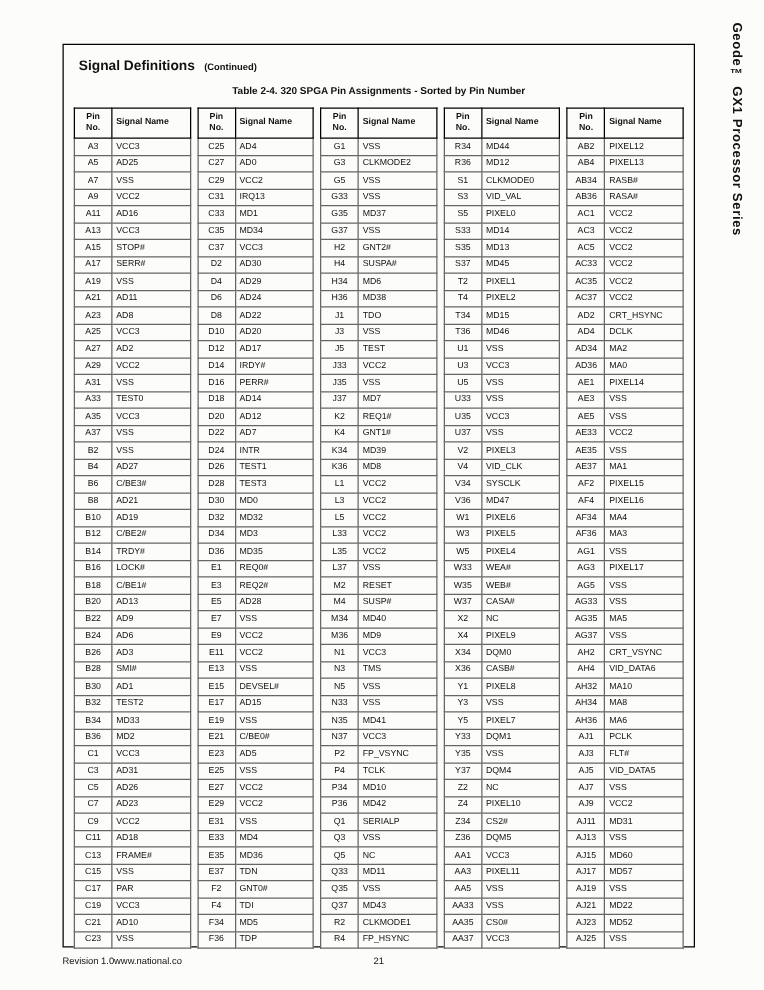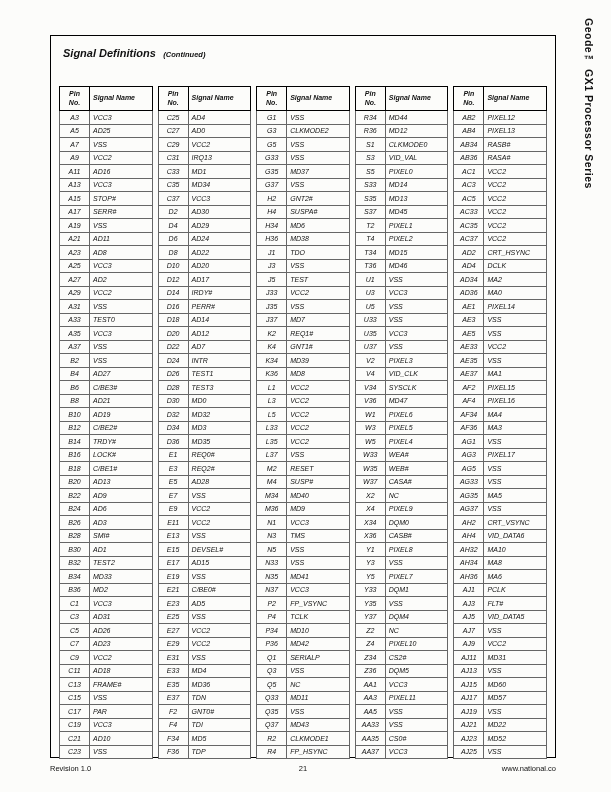--- a/index.html
+++ b/index.html
@@ -27,21 +27,20 @@
     white-space: nowrap;
   }
   .content-box {
     position: absolute;
     left: 50px;
     top: 35px;
     width: 506px;
     height: 723px;
     border: 1.5px solid #000;
     background: #fcfcfa;
-    font-style: italic;
   }
   .heading-row {
     position: absolute;
     left: 12px;
     top: 7px;
     white-space: nowrap;
   }
   .heading { font-size: 11px; font-weight: bold; }
   .heading-suffix { font-size: 7.5px; font-weight: bold; margin-left: 3px; }
   .table-title {
@@ -90,39 +89,39 @@
     white-space: nowrap;
   }
   td.pin { text-align: center; }
   td.sig { text-align: left; padding-left: 3px; }
   .footer {
     position: absolute;
     left: 50px;
     top: 764px;
     width: 506px;
     display: flex;
-    justify-content: space-between;
     font-size: 7.5px;
   }
   .footer .center { position: absolute; left: 0; width: 100%; text-align: center; }
   .footer span { position: relative; }
 </style>
 </head>
 <body>
 
 <div class="page">
 
   <div class="sidebar-vertical">Geode™ GX1 Processor Series</div>
 
   <div class="content-box">
     <div class="heading-row">
       <span class="heading">Signal Definitions</span>
       <span class="heading-suffix">(Continued)</span>
     </div>
 
+    <div class="table-title">Table 2-4.  320 SPGA Pin Assignments - Sorted by Pin Number</div>
 
     <div class="tables" id="tables">
         <table>
           <colgroup>
             <col style="width: 30px;">
             <col>
           </colgroup>
           <thead>
             <tr>
               <th class="pin-h">Pin

